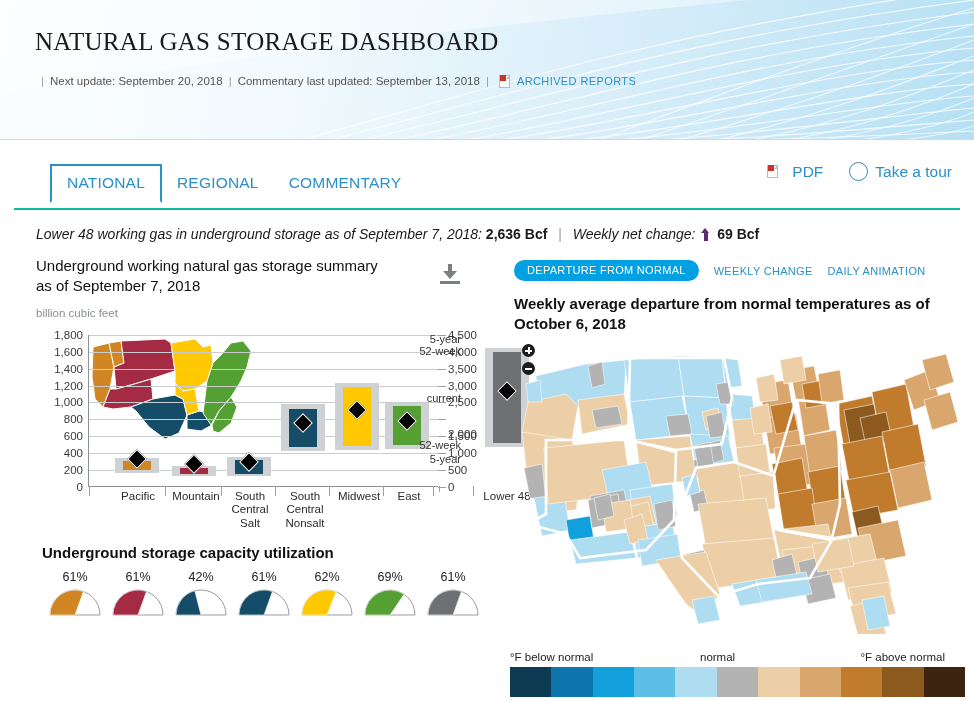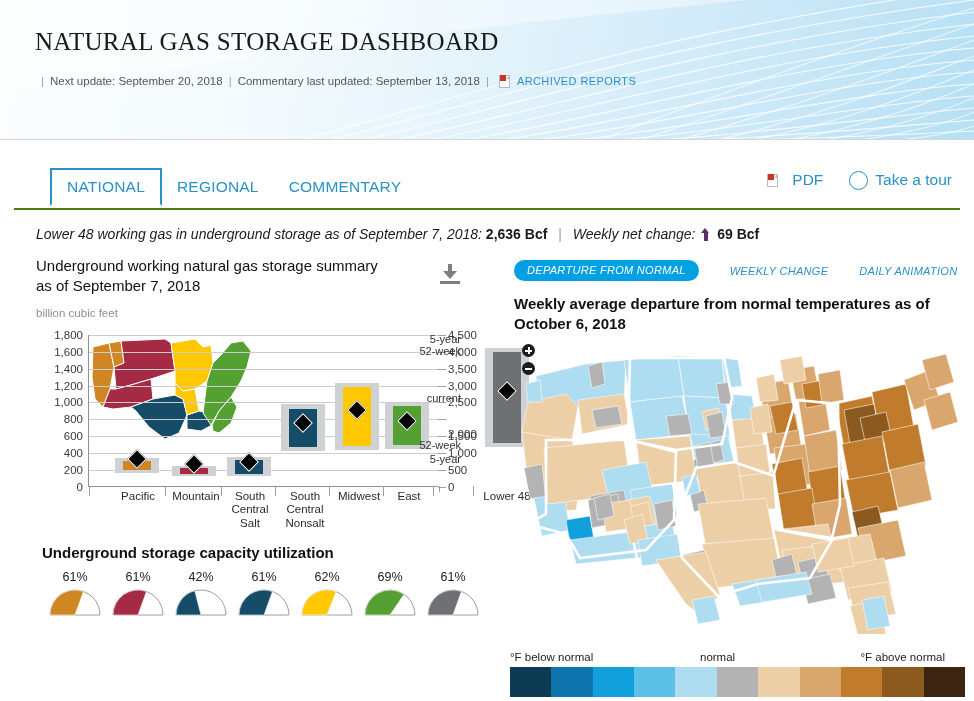--- a/index.html
+++ b/index.html
@@ -66,23 +66,23 @@
   .pdf-ico b {
     position:absolute; left:1px; top:0px; width:6px; height:6px;
     background:#c8342b;
   }
 
   
   #tabbar {
     position: relative;
     height: 48px;
     margin: 22px 14px 0 14px;
-    border-bottom: 2px solid #4d7c0f;
+    border-bottom: 2px solid #14b8a6;
     display: flex;
-    align-items: center;
+    align-items: flex-start;
   }
   #tabs { display: flex; align-items: flex-end; margin-left: 36px; }
   .tab {
     font-size: 15.5px;
     color: #2a90c8;
     letter-spacing: 0.2px;
     padding: 9px 13px 10px 13px;
     cursor: pointer;
     position: relative;
     bottom: -2px;
@@ -206,21 +206,21 @@
 
   
   #gauge-sec { margin-top: 2px; }
   #gauge-title { font-size: 15px; font-weight: bold; color: #111; margin-left: 6px; }
   #gauges { display: flex; margin-top: 9px; margin-left: 12px; gap: 9px; }
   .gauge { width: 54px; text-align: center; }
   .gauge-val { font-size: 12.5px; color: #222; margin-bottom: 5px; }
   .gauge-dial { position: relative; width: 54px; height: 27px; margin: 0 auto; }
 
   
-  #map-tabs { display: flex; align-items: center; gap: 31px; margin: 4px 0 4px 8px; font-style: italic; }
+  #map-tabs { display: flex; align-items: center; gap: 15px; margin: 4px 0 4px 8px; }
   .pill {
     background: #00a0e2; color: #fff; font-size: 11px; letter-spacing: 0.3px;
     border-radius: 11px; padding: 4px 13px 5px 13px; cursor: pointer;
   }
   .map-tab { color: #2a90c8; font-size: 11px; letter-spacing: 0.3px; cursor: pointer; }
   #map-title {
     margin: 13px 0 0 8px; font-size: 15px; font-weight: bold;
     color: #111; line-height: 1.35; max-width: 430px;
   }
   #map-area { position: relative; margin-top: 9px; height: 290px; }

